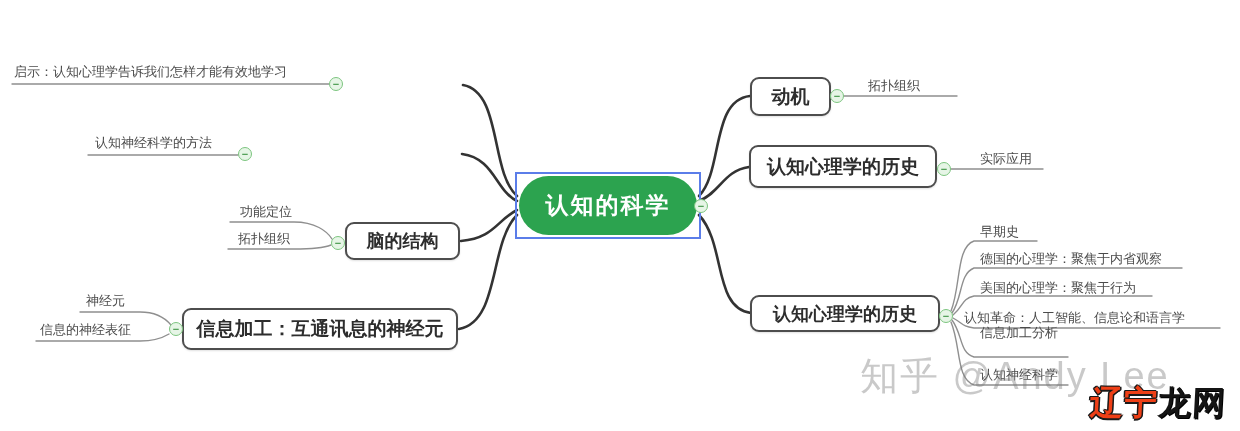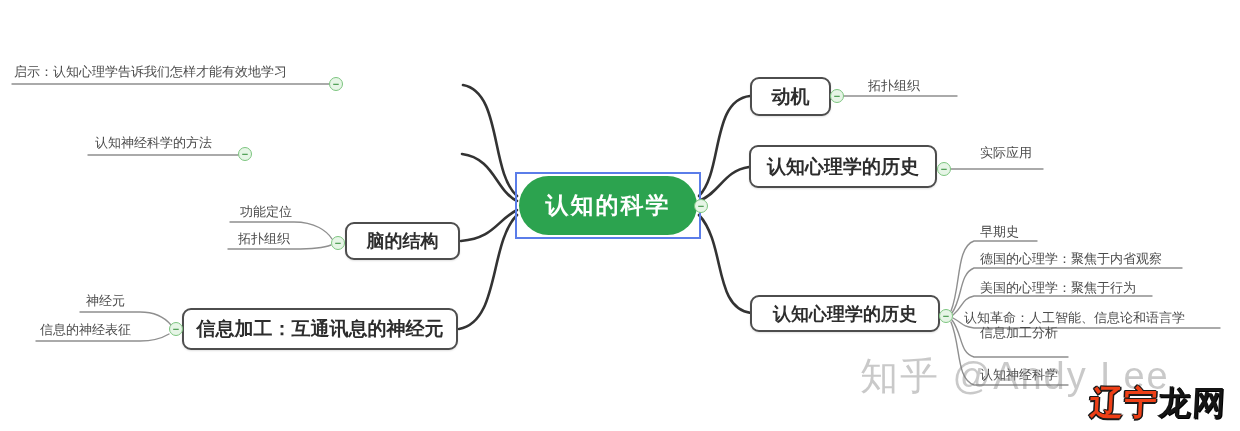--- a/index.html
+++ b/index.html
@@ -139,21 +139,21 @@
   </div>
 
   <div class="leaf-label" style="left:14px;top:63px;">启示：认知心理学告诉我们怎样才能有效地学习</div>
   <div class="leaf-label" style="left:95px;top:134px;">认知神经科学的方法</div>
   <div class="leaf-label" style="left:240px;top:203px;">功能定位</div>
   <div class="leaf-label" style="left:238px;top:230px;">拓扑组织</div>
   <div class="leaf-label" style="left:86px;top:292px;">神经元</div>
   <div class="leaf-label" style="left:40px;top:321px;">信息的神经表征</div>
 
   <div class="leaf-label" style="left:868px;top:77px;">拓扑组织</div>
-  <div class="leaf-label" style="left:980px;top:144px;">实际应用</div>
+  <div class="leaf-label" style="left:980px;top:150px;">实际应用</div>
   <div class="leaf-label" style="left:980px;top:223px;">早期史</div>
   <div class="leaf-label" style="left:980px;top:250px;">德国的心理学：聚焦于内省观察</div>
   <div class="leaf-label" style="left:980px;top:279px;">美国的心理学：聚焦于行为</div>
   <div class="leaf-label" style="left:932px;top:309px;margin-left:32px;">认知革命：人工智能、信息论和语言学</div>
   <div class="leaf-label" style="left:980px;top:324px;">信息加工分析</div>
   <div class="leaf-label" style="left:980px;top:366px;">认知神经科学</div>
 
   <div class="collapse" style="left:329px;top:77px;">
       <span>−</span>
     </div>

